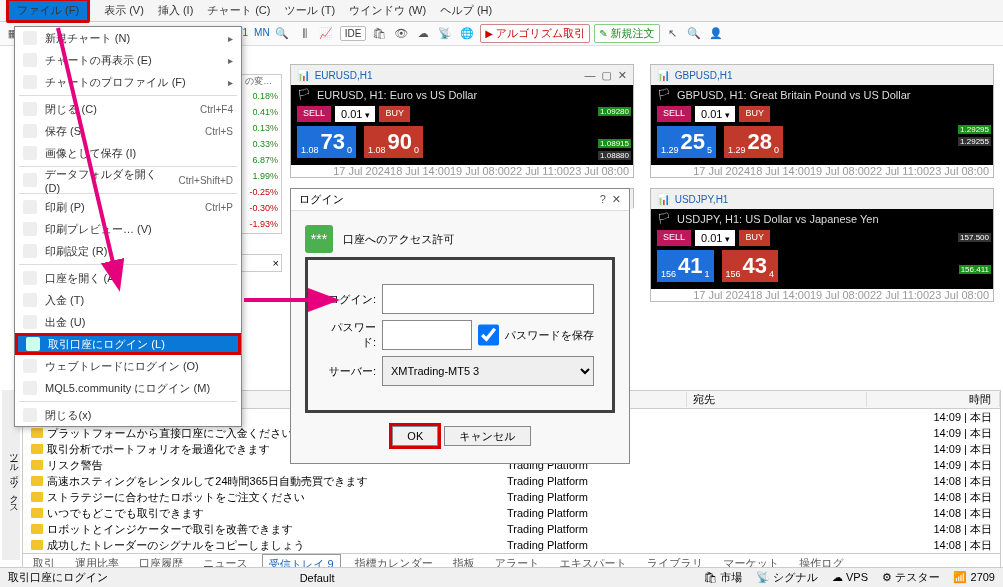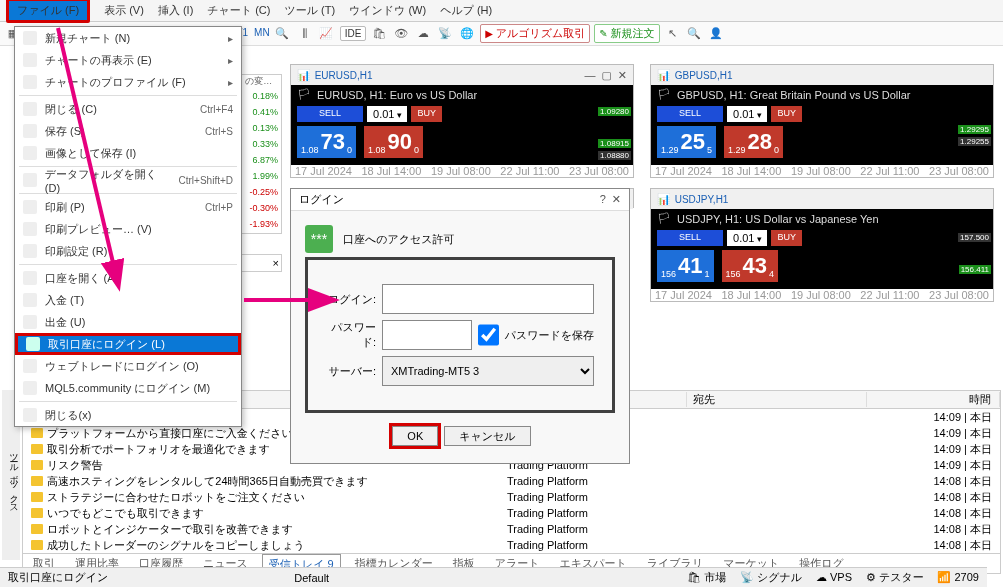--- a/index.html
+++ b/index.html
@@ -23,29 +23,29 @@
 .leftpanel{position:absolute;top:48px;left:240px;width:42px;background:#fff;border:1px solid #ccc}
 .leftpanel div{height:16px;font-size:9px;text-align:right;padding-right:3px}
 .pos{color:#1a8f1a}.neg{color:#c00}
 .chartwin{position:absolute;border:1px solid #bbb;background:#fff}
 .chartwin .titlebar{display:flex;align-items:center;background:#f0f0f0;height:20px;padding:0 6px;gap:4px}
 .chartwin .titlebar .ttl{color:#1a5fb4;font-size:10px}
 .wctl{margin-left:auto;display:flex;gap:6px;color:#555}
 .chartbody{background:#000;height:80px;position:relative}
 .ctop{color:#ddd;font-size:9px;padding:3px 6px;display:flex;gap:6px;align-items:center}
 .quotebtn{display:flex;gap:4px;margin:2px 6px}
-.sell{background:#1d4ed8;color:#fff;padding:2px 22px;font-size:9px}
+.sell{background:#be185d;color:#fff;padding:2px 6px;font-size:9px}
 .buy{background:#c0392b;color:#fff;padding:2px 6px;font-size:9px}
 .qbox{background:#fff;color:#000;font-size:9px;padding:2px 6px}
 .bignum{display:flex;gap:8px;margin:4px 6px}
 .bn{background:#1e6fd9;color:#fff;padding:3px 4px;display:flex;align-items:flex-end;gap:2px}
 .bn.red{background:#c0392b}
 .bn .lg{font-size:22px;font-weight:bold}
 .bn .sm{font-size:9px}
-.xaxis{color:#999;font-size:7px;display:flex;justify-content:space-between;padding:0 4px}
+.xaxis{color:#999;font-size:7px;display:flex;justify-content:flex-end;padding:0 4px}
 .pricelabel{position:absolute;right:2px;background:#1a8f1a;color:#fff;font-size:8px;padding:0 2px}
 .loginwin{position:absolute;top:188px;left:290px;width:340px;border:1px solid #888;background:#f8f8f8;z-index:40}
 .loginwin .titlebar{display:flex;background:#fff;height:22px;align-items:center;padding:0 8px;border-bottom:1px solid #ddd}
 .loginwin .body{padding:14px}
 .frow{display:flex;align-items:center;margin:6px 0;gap:6px}
 .frow label{width:50px;text-align:right}
 .frow input,.frow select{flex:1;border:1px solid #888;height:30px;padding:0 4px;font-size:11px}
 .formbox{border:3px solid #404040;padding:18px;margin-top:4px}
 .okbox{border:3px solid #d40000;display:inline-block}
 .dlgbtn{border:1px solid #888;background:#f0f0f0;padding:2px 14px;height:20px}
@@ -58,21 +58,21 @@
 .gridhead div{padding:0 6px;border-right:1px solid #ddd}
 .gridrow{display:flex;height:16px;align-items:center;font-size:10px}
 .gridrow .sub{width:484px;padding-left:8px;display:flex;align-items:center;gap:4px}
 .folder{width:12px;height:10px;background:#f4c430;display:inline-block;border-radius:1px}
 .gridrow .from{width:180px}
 .gridrow .to{width:180px}
 .gridrow .time{margin-left:auto;padding-right:8px}
 .bottomtabs{display:flex;border-top:1px solid #ccc;height:20px;align-items:center;padding-left:4px;gap:8px;font-size:10px}
 .bottomtabs span{color:#555;padding:2px 6px}
 .bottomtabs .a{border:1px solid #999;border-bottom:none;background:#fff;color:#1a5fb4}
-.status{position:absolute;bottom:0;left:0;right:16px;height:20px;background:#f0f0f0;border-top:1px solid #ccc;display:flex;align-items:center;padding:0 8px;font-size:10px;gap:14px}
+.status{position:absolute;bottom:0;left:0;right:0;height:20px;background:#f0f0f0;border-top:1px solid #ccc;display:flex;align-items:center;padding:0 8px;font-size:10px;gap:14px}
 .status .r{margin-left:auto;display:flex;gap:14px;align-items:center}
 .sidebar{position:absolute;top:390px;left:2px;width:18px;height:170px;background:#eee;writing-mode:vertical-rl;text-align:center;font-size:9px;padding-top:6px}
 .arrow{position:absolute;z-index:60}
 .arrow svg{overflow:visible}
 </style>
 </head>
 <body>
 
 <div class="menubar">
   <span class="file-btn">ファイル (F)</span>

